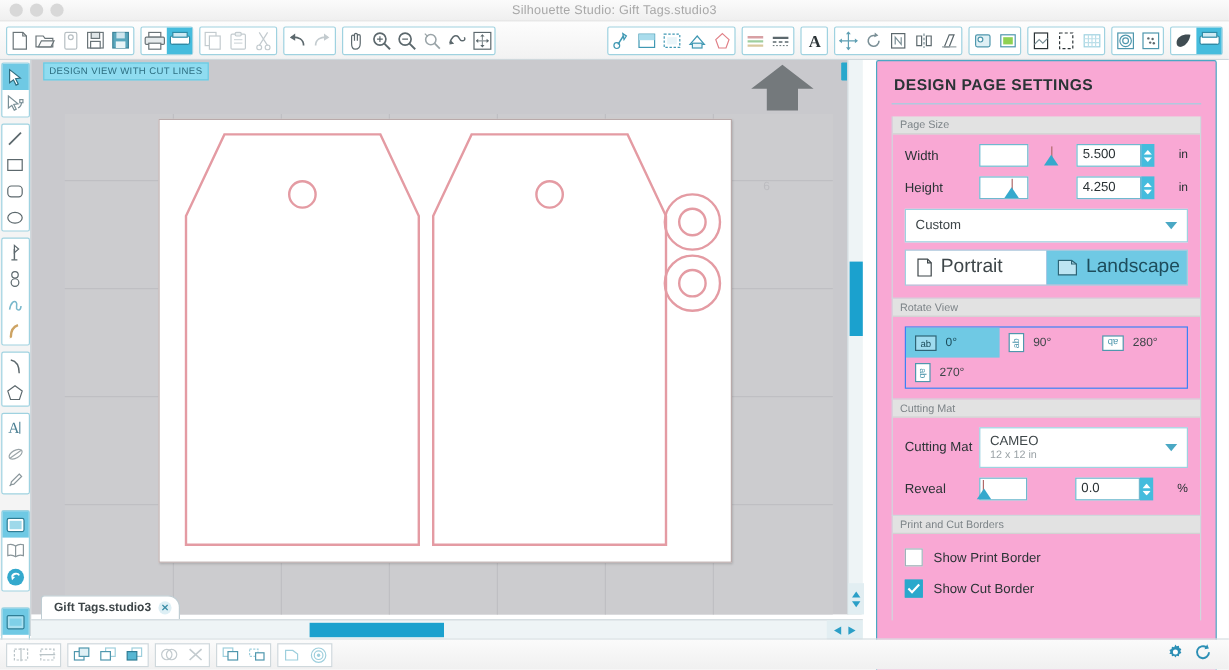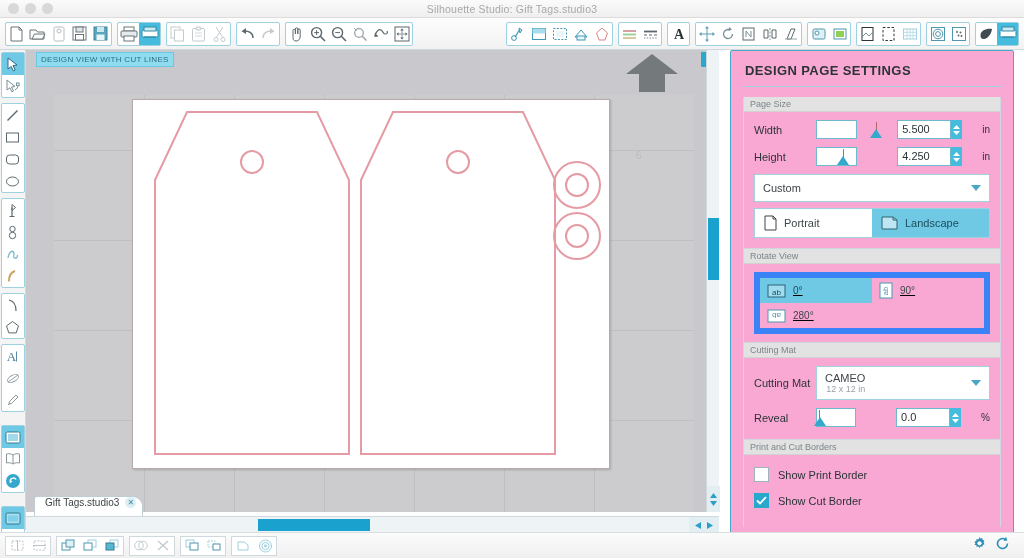--- a/index.html
+++ b/index.html
@@ -139,22 +139,22 @@
 
   
   .tabstrip {
     position: absolute; left: 26px; top: 494px;
     width: 693px; height: 22px;
   }
   .doctab {
     position: absolute; left: 8px; top: 2px; height: 20px;
     background: #fff; border: 1px solid #bfcdd3;
     border-bottom: none; border-radius: 3px 10px 0 0;
-    padding: 0 6px 0 10px; display: flex; 
-    gap: 6px; font-size: 10px; color: #3d4548; cursor: pointer;
+    padding: 0 6px 0 10px; display: flex; align-items: center;
+    gap: 6px; font-size: 10px; color: #3d4548; cursor: pointer; font-weight: bold;
   }
   .tabclose {
     width: 11px; height: 11px; border-radius: 50%;
     background: #ddeff5; color: #3b8ca6; font-size: 8px;
     line-height: 11px; text-align: center; cursor: pointer;
   }
 
   
   .panel {
     position: absolute; left: 730px; top: 50px;
@@ -197,42 +197,41 @@
   .spin {
     width: 11px; height: 19px; background: #45bcdd;
     display: flex; flex-direction: column;
     align-items: center; justify-content: center; gap: 2px;
     cursor: pointer;
   }
   .unit { font-size: 10px; color: #2b3336; margin-left: 20px; }
   .select {
     height: 28px; border: 1px solid #9fd2e0; background: #fff;
     display: flex; align-items: center; justify-content: space-between;
-    padding: 0 8px; font-size: 11px; color: #3d4548; cursor: pointer; text-align: right;
+    padding: 0 8px; font-size: 11px; color: #3d4548; cursor: pointer;
   }
   .select.two-line { height: 34px; }
   .sel-main { line-height: 1.15; }
   .sel-sub { font-size: 9px; color: #9aa2a6; }
   .caret {
     width: 0; height: 0; border-left: 5px solid transparent;
     border-right: 5px solid transparent; border-top: 6px solid #4aa8c4;
   }
   .orient {
     display: flex; border: 1px solid #9fd2e0; margin-top: 6px;
   }
   .orient-opt {
     flex: 1; height: 28px; display: flex; align-items: center;
-    gap: 7px; padding-left: 9px; font-size: 11px;
+    gap: 7px; padding-left: 9px; font-size: 16px;
     color: #3d4548; cursor: pointer; background: #fff;
   }
   .orient-opt.on { background: #6fc9e4; color: #1e4d5c; }
   .rotgrid {
-    display: grid; grid-template-columns: 1fr 1fr;
-    border: 6px solid #3b82f6;
-    text-decoration: underline;
+    display: grid; grid-template-columns: 1fr 1fr 1fr;
+    border: 1px solid #3b82f6;
   }
   .rotcell {
     height: 25px; display: flex; align-items: center; gap: 7px;
     padding-left: 7px; font-size: 10px; color: #3d4548; cursor: pointer;
   }
   .rotcell.on { background: #6fc9e4; color: #1b4b59; }
   .cbrow { display: flex; align-items: center; gap: 9px; margin-bottom: 11px; }
   .cb {
     width: 15px; height: 15px; border: 1px solid #9fb3ba;
     background: #fff; display: flex; align-items: center;
@@ -873,20 +872,27 @@
             </svg>
           <span>90°</span>
         </div>
         <div class="rotcell">
           <svg width="19" height="14" viewBox="0 0 19 14">
               <rect x="1" y="1" width="17" height="12" fill="#fff" stroke="#4f97ad"></rect>
               <text x="9.5" y="10.5" font-family="Liberation Sans, sans-serif" font-size="8" text-anchor="middle" fill="#4f97ad" transform="rotate(180 9.5 7)">ab</text>
             </svg>
           <span>280°</span>
         </div>
+        <div class="rotcell">
+          <svg width="14" height="17" viewBox="0 0 14 17">
+              <rect x="1" y="1" width="12" height="15" fill="#fff" stroke="#4f97ad"></rect>
+              <text x="7" y="11" font-family="Liberation Sans, sans-serif" font-size="7.5" text-anchor="middle" fill="#4f97ad" transform="rotate(90 7 9)">ab</text>
+            </svg>
+          <span>270°</span>
+        </div>
       </div>
     </div>
   </div>
 
   <div class="section">
     <div class="sec-head">Cutting Mat</div>
     <div class="sec-body">
       <div class="row">
         <span class="row-label">Cutting Mat</span>
         <div class="select two-line" style="flex:1;">

